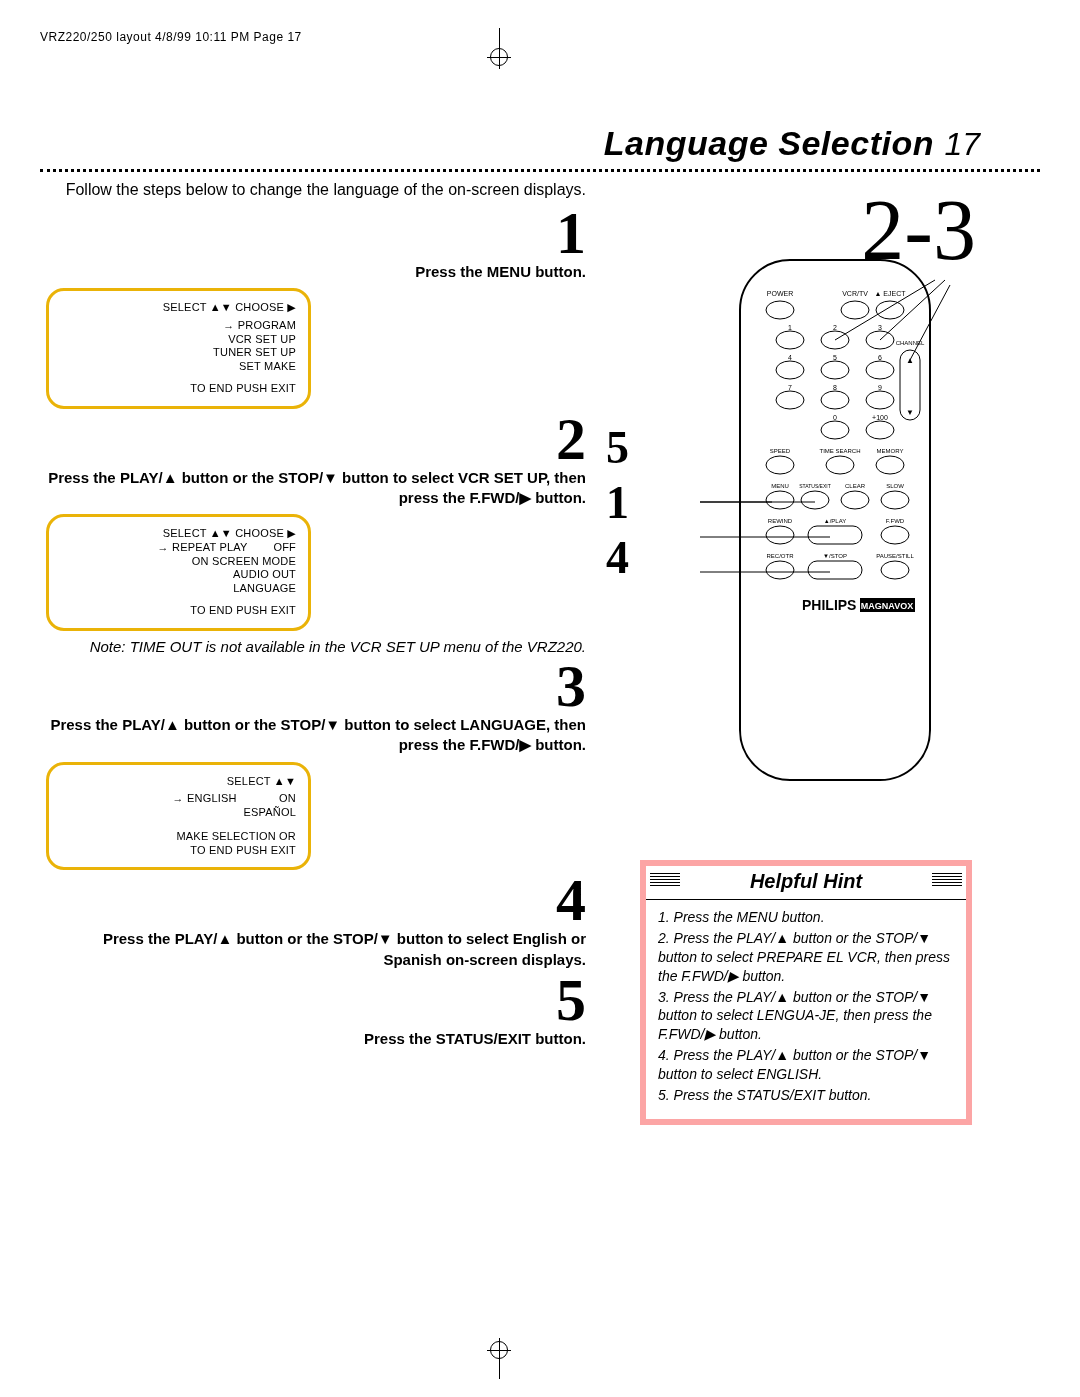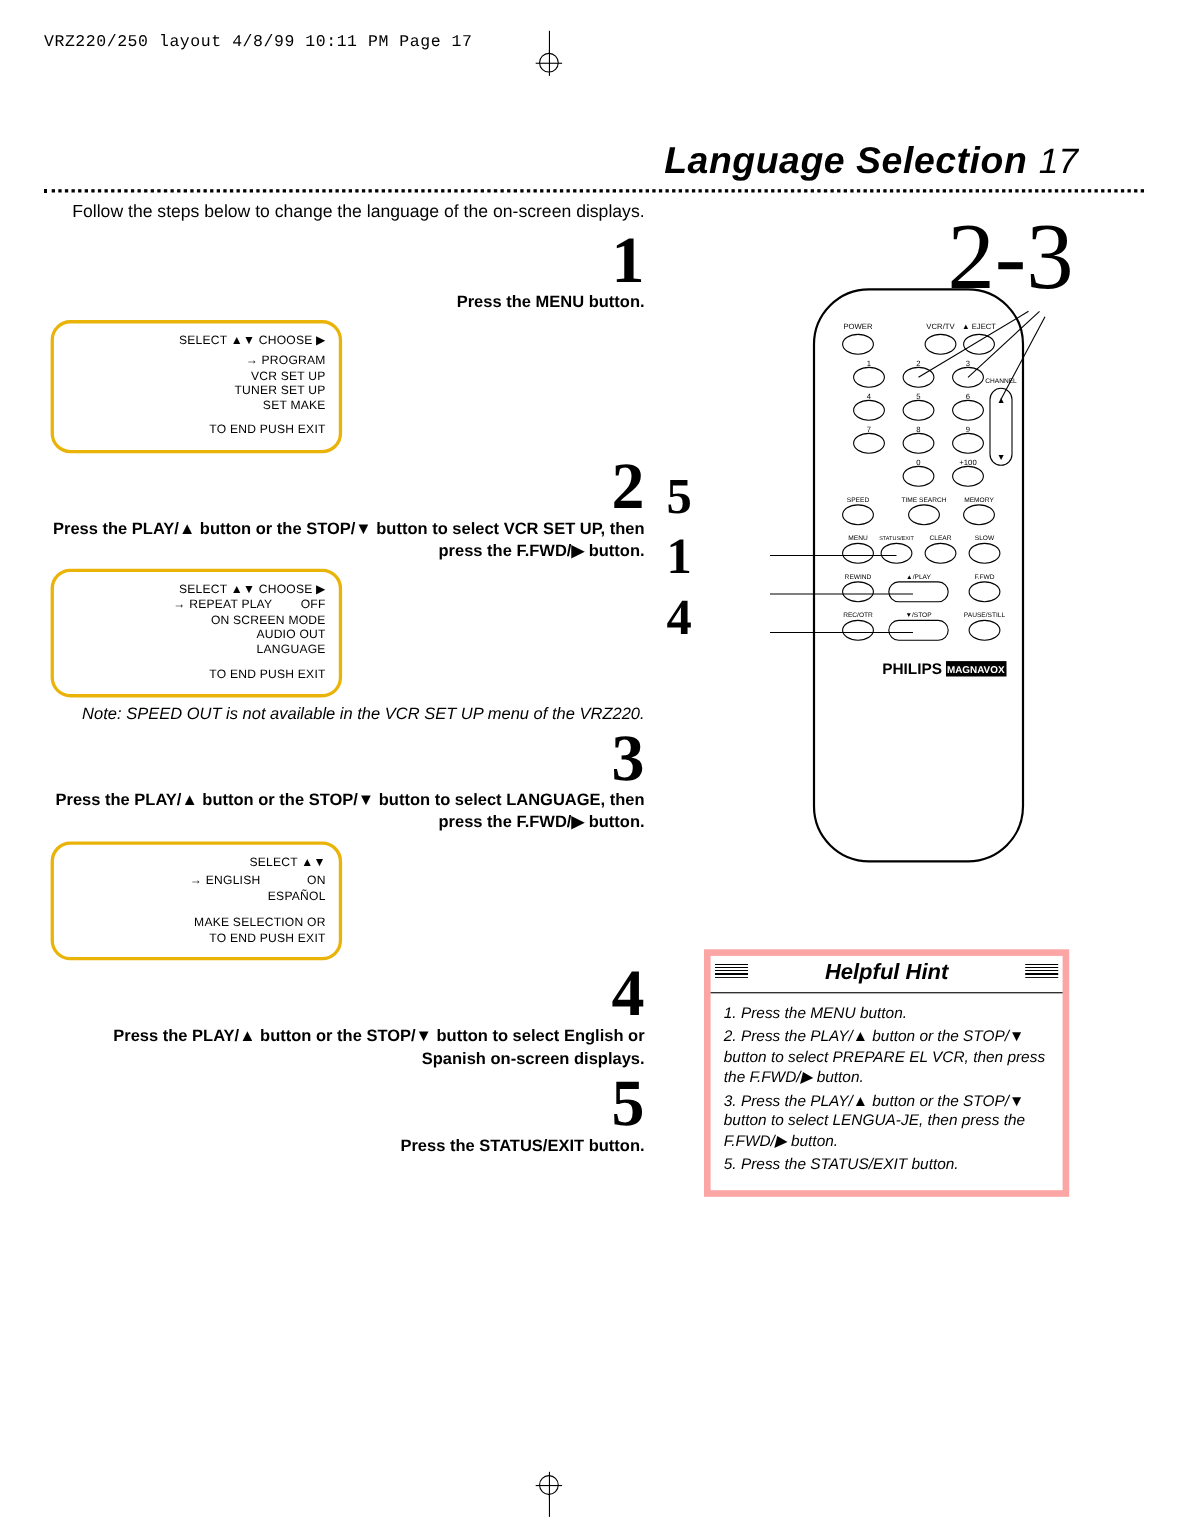--- a/index.html
+++ b/index.html
@@ -11,22 +11,22 @@
     color: #000;
   }
   .page {
     width: 1080px;
     height: 1397px;
     position: relative;
     padding: 30px 40px;
     box-sizing: border-box;
   }
   .header-mark {
-    font-size: 15px;
-    font-family: Liberation Mono, monospace;
+    font-size: 12px;
+    font-family: Liberation Sans, sans-serif;
     margin-bottom: 80px;
     letter-spacing: 0.5px;
   }
   .crop-top {
     position: absolute;
     top: 28px;
     left: 490px;
     text-align: center;
   }
   .crop-top .vline { width: 1px; height: 20px; background:#000; margin: 0 auto;}
@@ -215,21 +215,21 @@
       <div class="step-text">Press the PLAY/▲ button or the STOP/▼ button to select VCR SET UP, then press the F.FWD/▶ button.</div>
       <div class="osd">
         <div class="row">SELECT ▲▼ CHOOSE ▶</div>
         <div class="row">→ REPEAT PLAY        OFF</div>
         <div class="row">  ON SCREEN MODE</div>
         <div class="row">  AUDIO OUT</div>
         <div class="row">  LANGUAGE</div>
         <div style="height:8px"></div>
         <div class="row">TO END PUSH EXIT</div>
       </div>
-      <div class="note">Note: SPEED OUT is not available in the VCR SET UP menu of the VRZ220.</div>
+      <div class="note">Note: TIME OUT is not available in the VCR SET UP menu of the VRZ220.</div>
 
       <div class="bignum">3</div>
       <div class="step-text">Press the PLAY/▲ button or the STOP/▼ button to select LANGUAGE, then press the F.FWD/▶ button.</div>
       <div class="osd">
         <div class="row">SELECT ▲▼</div>
         <div style="height:4px"></div>
         <div class="row">→ ENGLISH             ON</div>
         <div class="row">  ESPAÑOL</div>
         <div style="height:10px"></div>
         <div class="row">MAKE SELECTION OR</div>
@@ -337,20 +337,21 @@
         <line x1="180" y1="90" x2="245" y2="30" stroke="#000"></line>
         <line x1="210" y1="110" x2="250" y2="35" stroke="#000"></line>
       </svg>
 
       <div class="hint">
         <div class="hint-title">Helpful Hint</div>
         <div class="hint-body">
           <p>1. <span>Press the MENU button.</span></p>
           <p>2. <span>Press the PLAY/▲ button or the STOP/▼ button to select PREPARE EL VCR, then press the F.FWD/▶ button.</span></p>
           <p>3. <span>Press the PLAY/▲ button or the STOP/▼ button to select LENGUA-JE, then press the F.FWD/▶ button.</span></p>
+          <p>4. <span>Press the PLAY/▲ button or the STOP/▼ button to select ENGLISH.</span></p>
           <p>5. <span>Press the STATUS/EXIT button.</span></p>
         </div>
       </div>
 
     </div>
   </div>
 
   <div class="crop-bottom">
       <div class="circ"></div>
       <div class="vline"></div>

